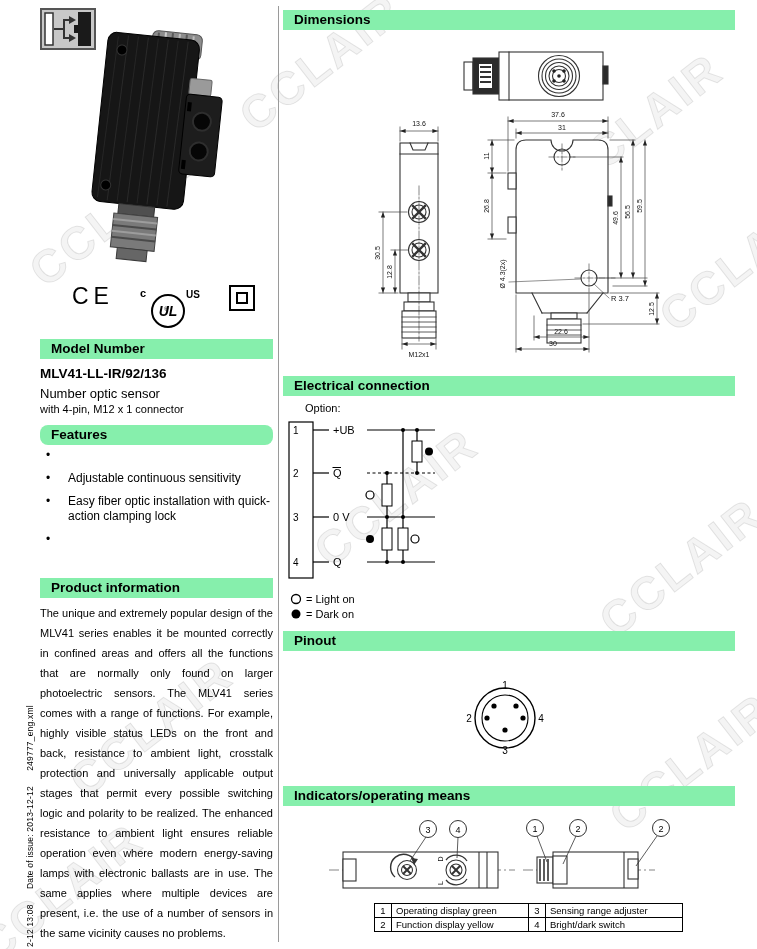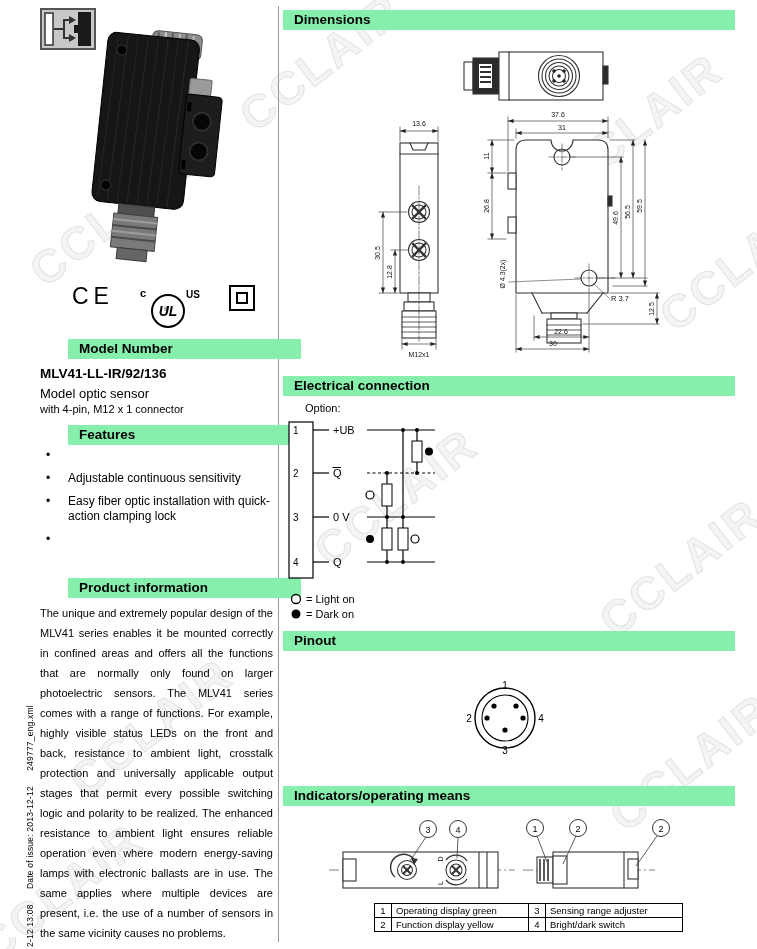--- a/index.html
+++ b/index.html
@@ -4,21 +4,21 @@
 <style>
   html,body{margin:0;padding:0;}
   body{width:757px;height:949px;position:relative;background:#fff;overflow:hidden;
        font-family:"Liberation Sans",sans-serif;color:#000;}
   .wm{position:absolute;font-size:46px;font-weight:bold;letter-spacing:3px;
       color:rgba(0,0,0,0.045);-webkit-text-stroke:1px rgba(0,0,0,0.10);
       transform:rotate(-38deg);z-index:0;pointer-events:none;}
   .col-divider{position:absolute;left:278px;top:6px;width:1px;height:936px;background:#9a9a9a;z-index:1;}
   .bar{position:absolute;background:#86efac;height:20px;line-height:20px;
        font-weight:bold;font-size:13.5px;padding-left:11px;box-sizing:border-box;z-index:2;}
-  .bar-left{left:40px;width:233px;margin-left:28px;}
+  .bar-left{left:40px;width:233px;}
   .bar-right{left:283px;width:452px;}
   .abs{position:absolute;z-index:2;}
   .model-number{font-weight:bold;font-size:13.5px;}
   .model-type{font-size:13px;}
   .model-conn{font-size:11px;}
   .features{left:40px;top:448px;width:233px;font-size:12px;line-height:15px;}
   .feat-item{display:flex;margin-bottom:8px;}
   .feat-bullet{width:22px;padding-left:6px;flex:none;}
   .prodinfo{left:40px;top:603px;width:233px;font-size:11px;line-height:20px;
             text-align:justify;}
@@ -118,24 +118,24 @@
   </span>
   <span class="ul-reg">®</span>
   <span class="ul-us">US</span>
 </div>
 <div class="cert-sq">
   <span class="cert-sq-in"></span>
 </div>
 
 <div class="bar bar-left" style="top:339px;">Model Number</div>
 <div class="abs model-number" style="left:40px;top:366px;width:233px;">MLV41-LL-IR/92/136</div>
-<div class="abs model-type" style="left:40px;top:386px;width:233px;">Model optic sensor</div>
+<div class="abs model-type" style="left:40px;top:386px;width:233px;">Number optic sensor</div>
 <div class="abs model-conn" style="left:40px;top:403px;width:233px;">with 4-pin, M12 x 1 connector</div>
 
-<div class="bar bar-left" style="top:425px;">Features</div>
+<div class="bar bar-left" style="top:425px;border-radius:8px;">Features</div>
 <div class="abs features">
   <div class="feat-item">
     <span class="feat-bullet">•</span>
   </div>
   <div class="feat-item">
     <span class="feat-bullet">•</span>
     <span>Adjustable continuous sensitivity</span>
   </div>
   <div class="feat-item">
     <span class="feat-bullet">•</span>

